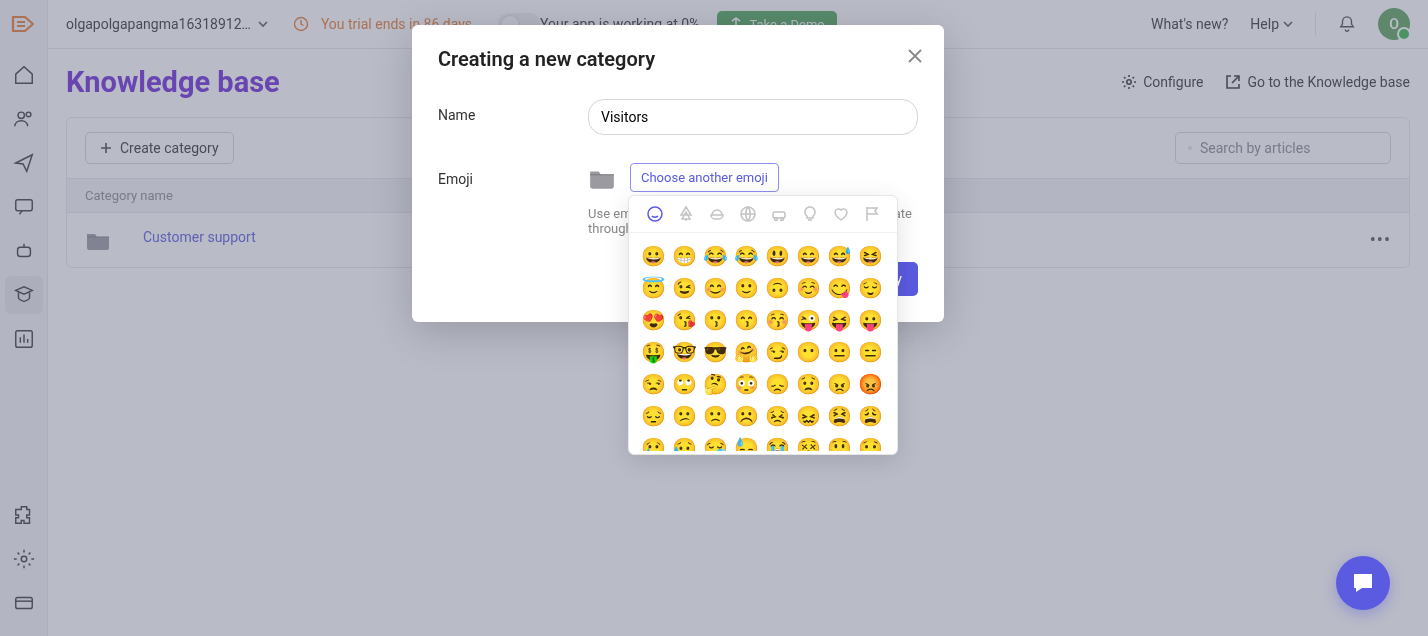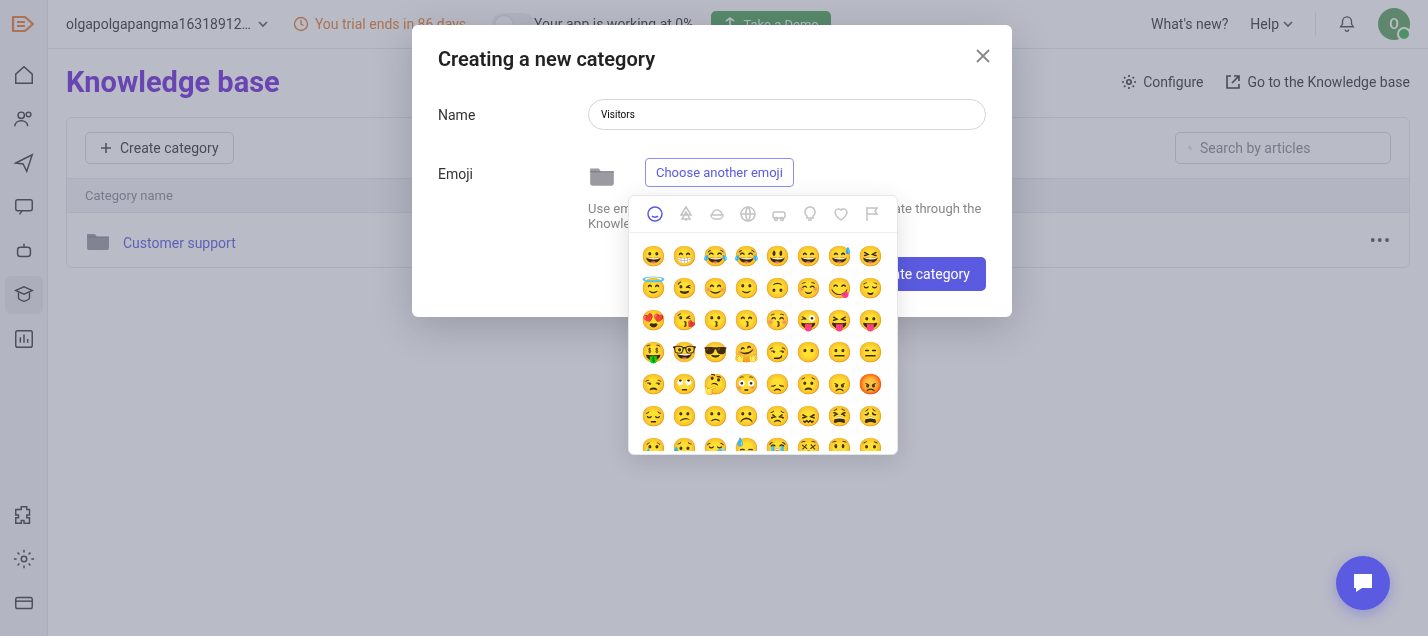--- a/index.html
+++ b/index.html
@@ -6,21 +6,21 @@
 body{background:#fff;width:1428px;height:636px;overflow:hidden;position:relative}
 .sidebar{position:absolute;left:0;top:0;width:48px;height:636px;background:#f5f5f7;border-right:1px solid #e5e5e8;display:flex;flex-direction:column;align-items:center;padding-top:10px;z-index:2}
 .logo{width:28px;height:28px;margin-bottom:18px;display:flex;align-items:center;justify-content:center}
 .logo svg{width:26px;height:22px}
 .nav-icon{width:38px;height:38px;display:flex;align-items:center;justify-content:center;margin-bottom:6px;border-radius:6px;cursor:pointer;color:#3a3a3c}
 .nav-icon.active{background:#e8e8ec;color:#3a3a3c}
 .nav-icon svg{width:22px;height:22px;stroke:currentColor;fill:none;stroke-width:1.6}
 .nav-bottom{margin-top:auto;margin-bottom:8px;display:flex;flex-direction:column;align-items:center}
 .topbar{position:absolute;left:48px;top:0;right:0;height:49px;border-bottom:1px solid #e8e8eb;display:flex;align-items:center;padding:16px 18px;z-index:2;background:#fff}
 .user-sel{display:flex;align-items:center;gap:6px;font-size:14px;color:#333;cursor:pointer}
-.trial{margin-left:24px;display:flex;align-items:center;gap:6px;color:#e57b2e;font-size:14px}
+.trial{margin-left:24px;display:flex;align-items:center;gap:12px;color:#e57b2e;font-size:14px}
 .toggle{margin-left:26px;width:42px;height:22px;background:#f0f0f2;border-radius:11px;position:relative}
 .toggle::after{content:"";position:absolute;left:2px;top:2px;width:18px;height:18px;background:#fff;border-radius:50%;border:1px solid #ddd}
 .app-working{font-size:14px;color:#333}
 .demo-btn{margin-left:18px;background:#4da658;color:#fff;border:none;padding:6px 12px;border-radius:5px;font-size:13px;display:flex;align-items:center;gap:6px;cursor:pointer}
 .top-right{margin-left:auto;display:flex;align-items:center;gap:22px}
 .top-link{font-size:14px;color:#333;cursor:pointer;display:flex;align-items:center;gap:4px}
 .divider-v{width:1px;height:24px;background:#e5e5e8}
 .bell{width:18px;height:18px;cursor:pointer}
 .avatar{width:32px;height:32px;border-radius:50%;background:#5aa05a;color:#fff;display:flex;align-items:center;justify-content:center;font-size:14px;font-weight:600;position:relative;cursor:pointer}
 .avatar::after{content:"";position:absolute;right:-1px;bottom:-1px;width:10px;height:10px;background:#3bb54a;border:2px solid #fff;border-radius:50%}
@@ -30,33 +30,33 @@
 .page-actions{display:flex;gap:22px;font-size:14px;color:#333}
 .page-action{display:flex;align-items:center;gap:6px;cursor:pointer}
 .page-action svg{width:16px;height:16px;stroke:#333;fill:none;stroke-width:1.6}
 .panel{border:1px solid #e8e8eb;border-radius:6px}
 .panel-top{padding:14px 18px;display:flex;align-items:center;justify-content:space-between}
 .create-cat{border:1px solid #d5d5da;background:#fff;padding:7px 14px;border-radius:5px;font-size:14px;display:flex;align-items:center;gap:8px;cursor:pointer;color:#333}
 .search{display:flex;align-items:center;gap:8px;border:1px solid #d5d5da;border-radius:5px;padding:7px 12px;width:216px}
 .search input{border:none;outline:none;font-size:14px;flex:1;color:#333;background:transparent}
 .search input::placeholder{color:#8a8a90}
 .thead{background:#f5f5f7;border-top:1px solid #e8e8eb;border-bottom:1px solid #e8e8eb;padding:9px 18px;font-size:13px;color:#8a8a90}
-.row{display:flex;align-items:flex-end;padding:16px 18px;gap:12px}
+.row{display:flex;align-items:flex-start;padding:16px 18px;gap:32px}
 .folder-icon{width:26px;height:22px}
 .row-name{color:#5a5be0;font-size:14px;cursor:pointer}
 .row-more{margin-left:auto;cursor:pointer;letter-spacing:1px;color:#555;font-size:18px}
 .overlay{position:absolute;inset:0;background:rgba(100,105,130,0.45);z-index:10}
-.modal{position:absolute;left:412px;top:25px;width:600px;background:#fff;border-radius:6px;box-shadow:0 10px 40px rgba(0,0,0,0.18);z-index:11;padding:22px 26px 26px}
+.modal{position:absolute;left:412px;top:25px;width:532px;background:#fff;border-radius:6px;box-shadow:0 10px 40px rgba(0,0,0,0.18);z-index:11;padding:22px 26px 26px}
 .modal-title{font-size:20px;font-weight:600;color:#222}
 .modal-close{position:absolute;right:20px;top:22px;cursor:pointer;color:#888}
 .modal-close svg{width:18px;height:18px;stroke:#888;stroke-width:1.8}
 .field-row{display:flex;align-items:flex-start;margin-top:28px}
 .field-label{width:150px;font-size:14px;color:#333;padding-top:8px}
-.name-input{flex:1;border:1px solid #d5d5da;border-radius:16px;padding:9px 12px;font-size:10px;outline:none}
-.emoji-row{display:flex;align-items:flex-end;gap:29px}
+.name-input{flex:1;border:1px solid #d5d5da;border-radius:16px;padding:9px 12px;font-size:14px;outline:none}
+.emoji-row{display:flex;align-items:center;gap:14px}
 .emoji-preview{width:28px;height:24px}
 .choose-emoji{border:1px solid #8e8ef0;color:#5a5be0;background:#fff;padding:6px 10px;border-radius:4px;font-size:13px;cursor:pointer}
 .hint{font-size:13px;color:#888;margin-top:14px;margin-left:150px}
 .modal-footer{display:flex;justify-content:flex-end;gap:14px;margin-top:26px}
 .cancel-btn{background:none;border:none;color:#333;font-size:14px;cursor:pointer;padding:9px 14px}
 .create-btn{background:#5a5be0;color:#fff;border:none;padding:9px 16px;border-radius:5px;font-size:14px;cursor:pointer}
 .emoji-picker{position:absolute;left:628px;top:195px;width:270px;height:260px;background:#fff;border:1px solid #e5e5e8;border-radius:6px;box-shadow:0 6px 24px rgba(0,0,0,0.12);z-index:12;overflow:hidden}
 .emoji-tabs{display:flex;justify-content:space-around;padding:8px 10px;border-bottom:1px solid #f0f0f2}
 .emoji-tab{width:20px;height:20px;display:flex;align-items:center;justify-content:center;cursor:pointer;opacity:0.5}
 .emoji-tab.active{opacity:1}

